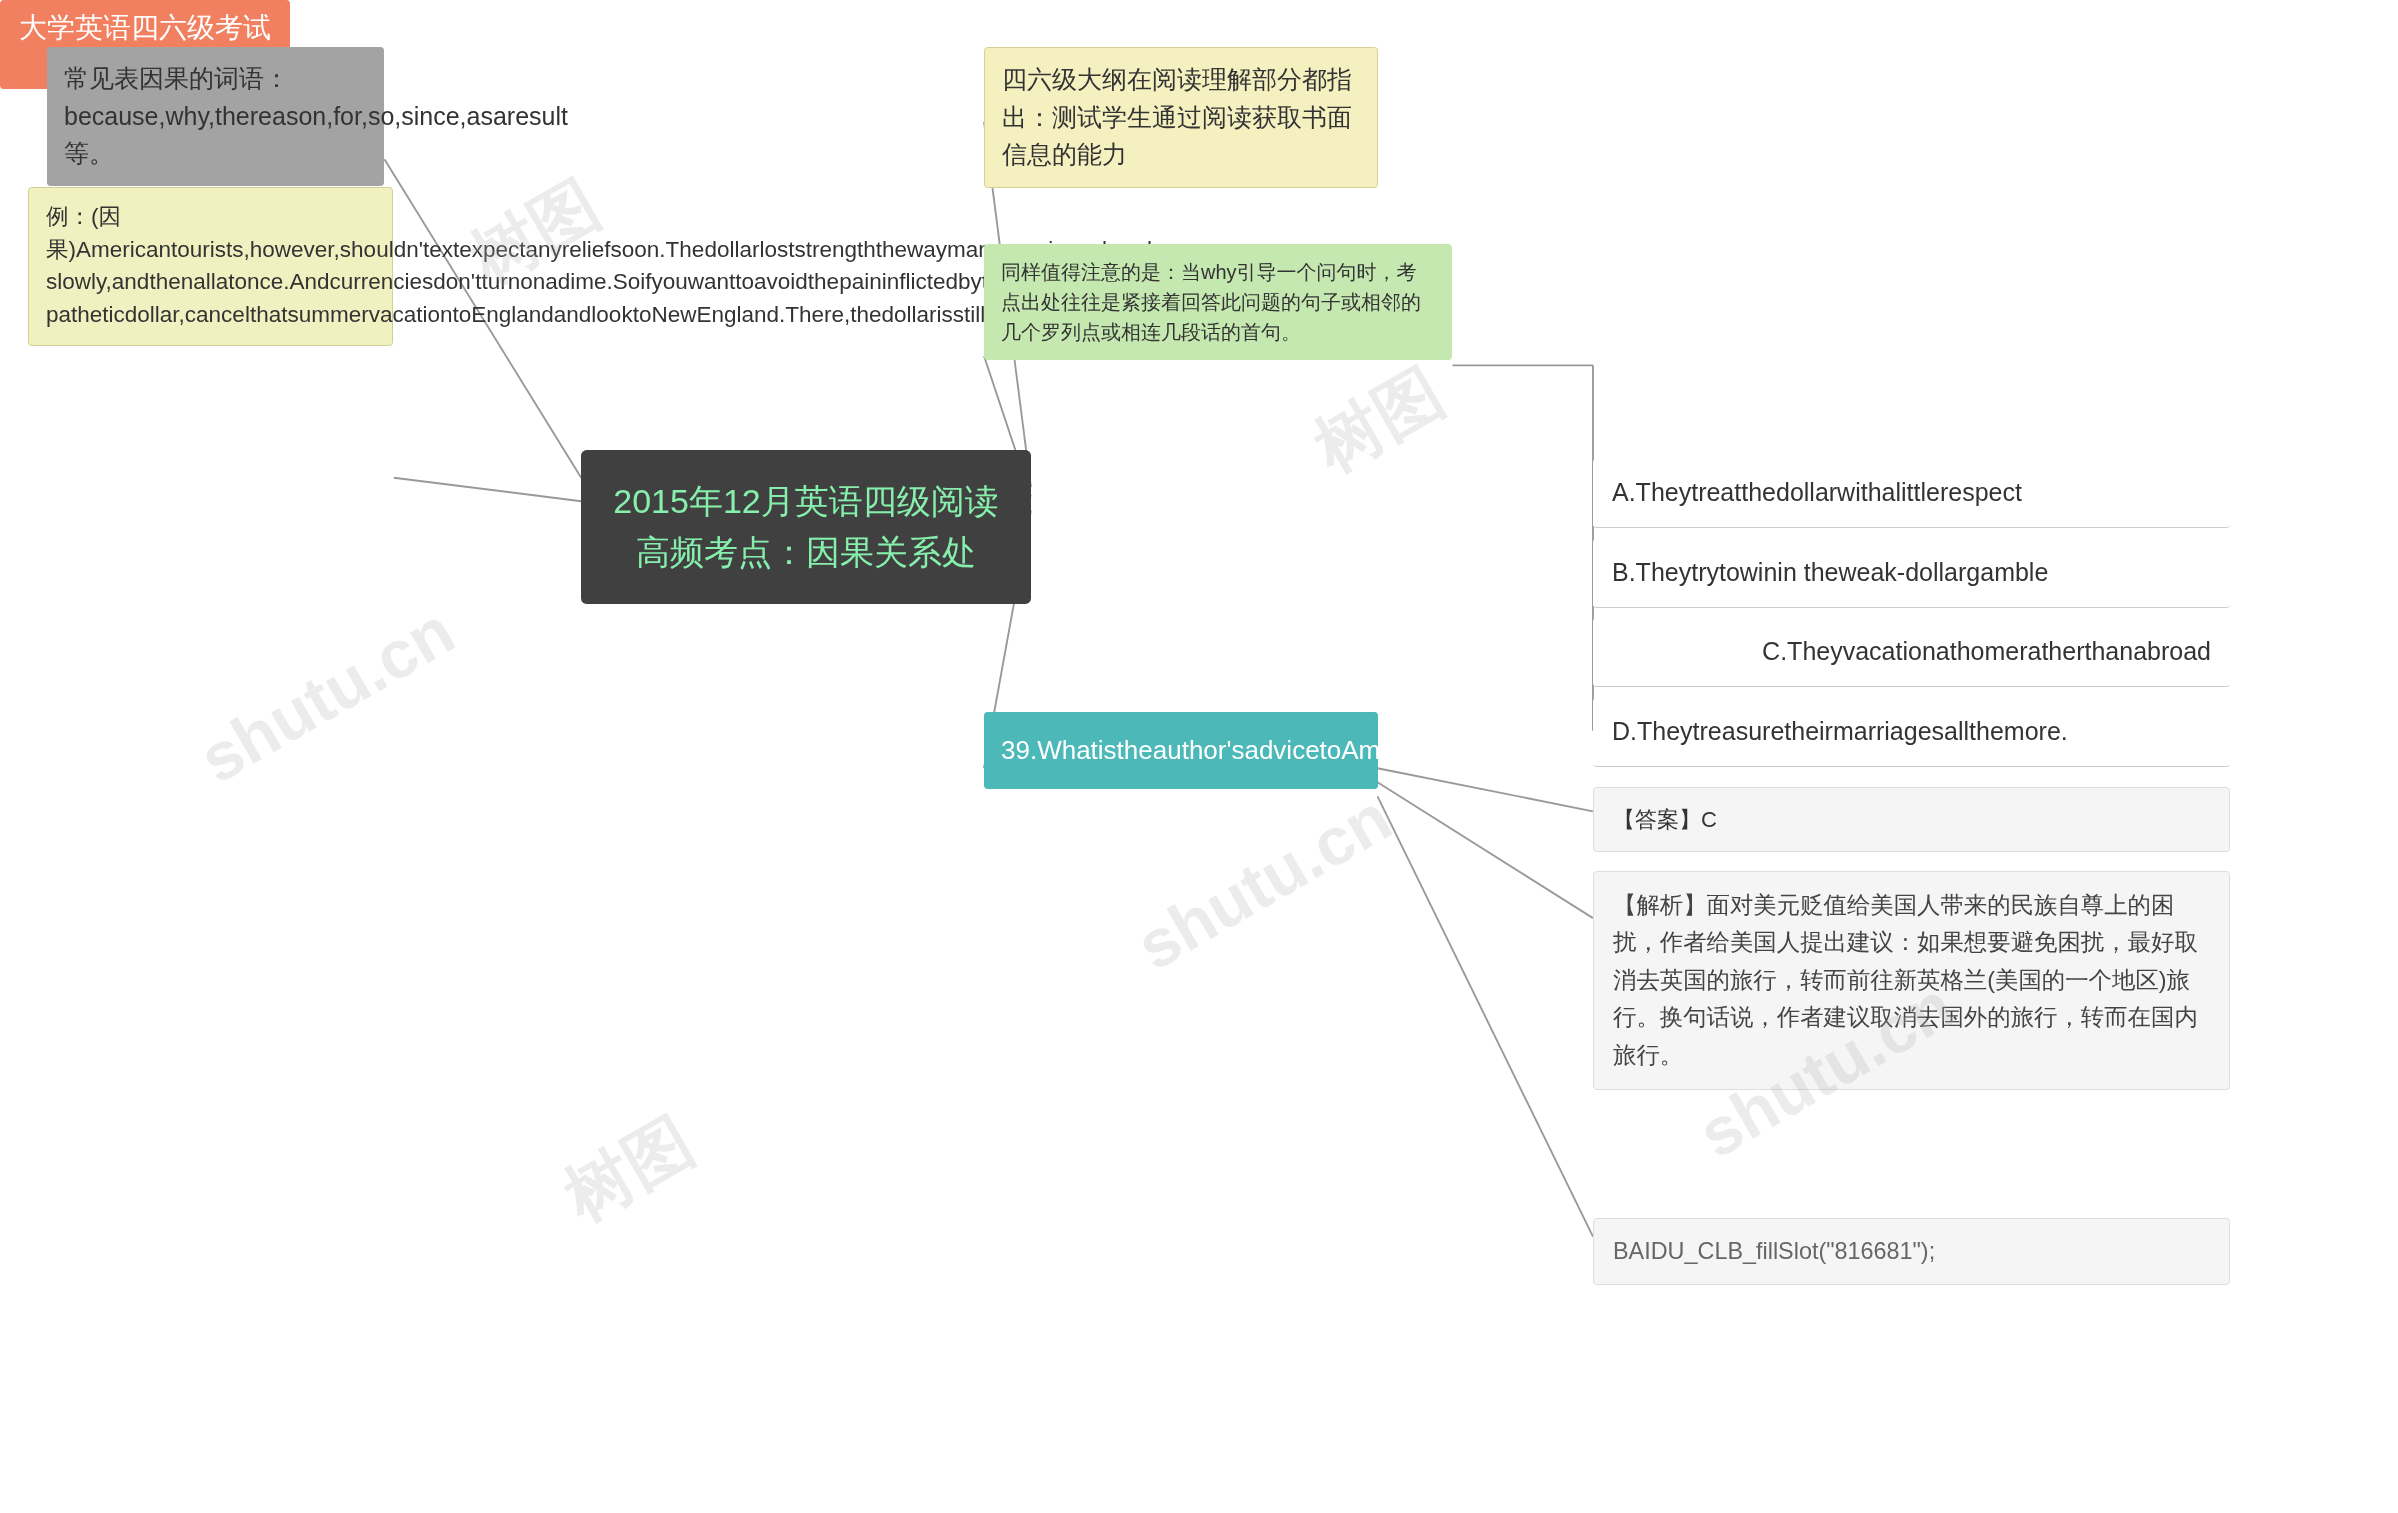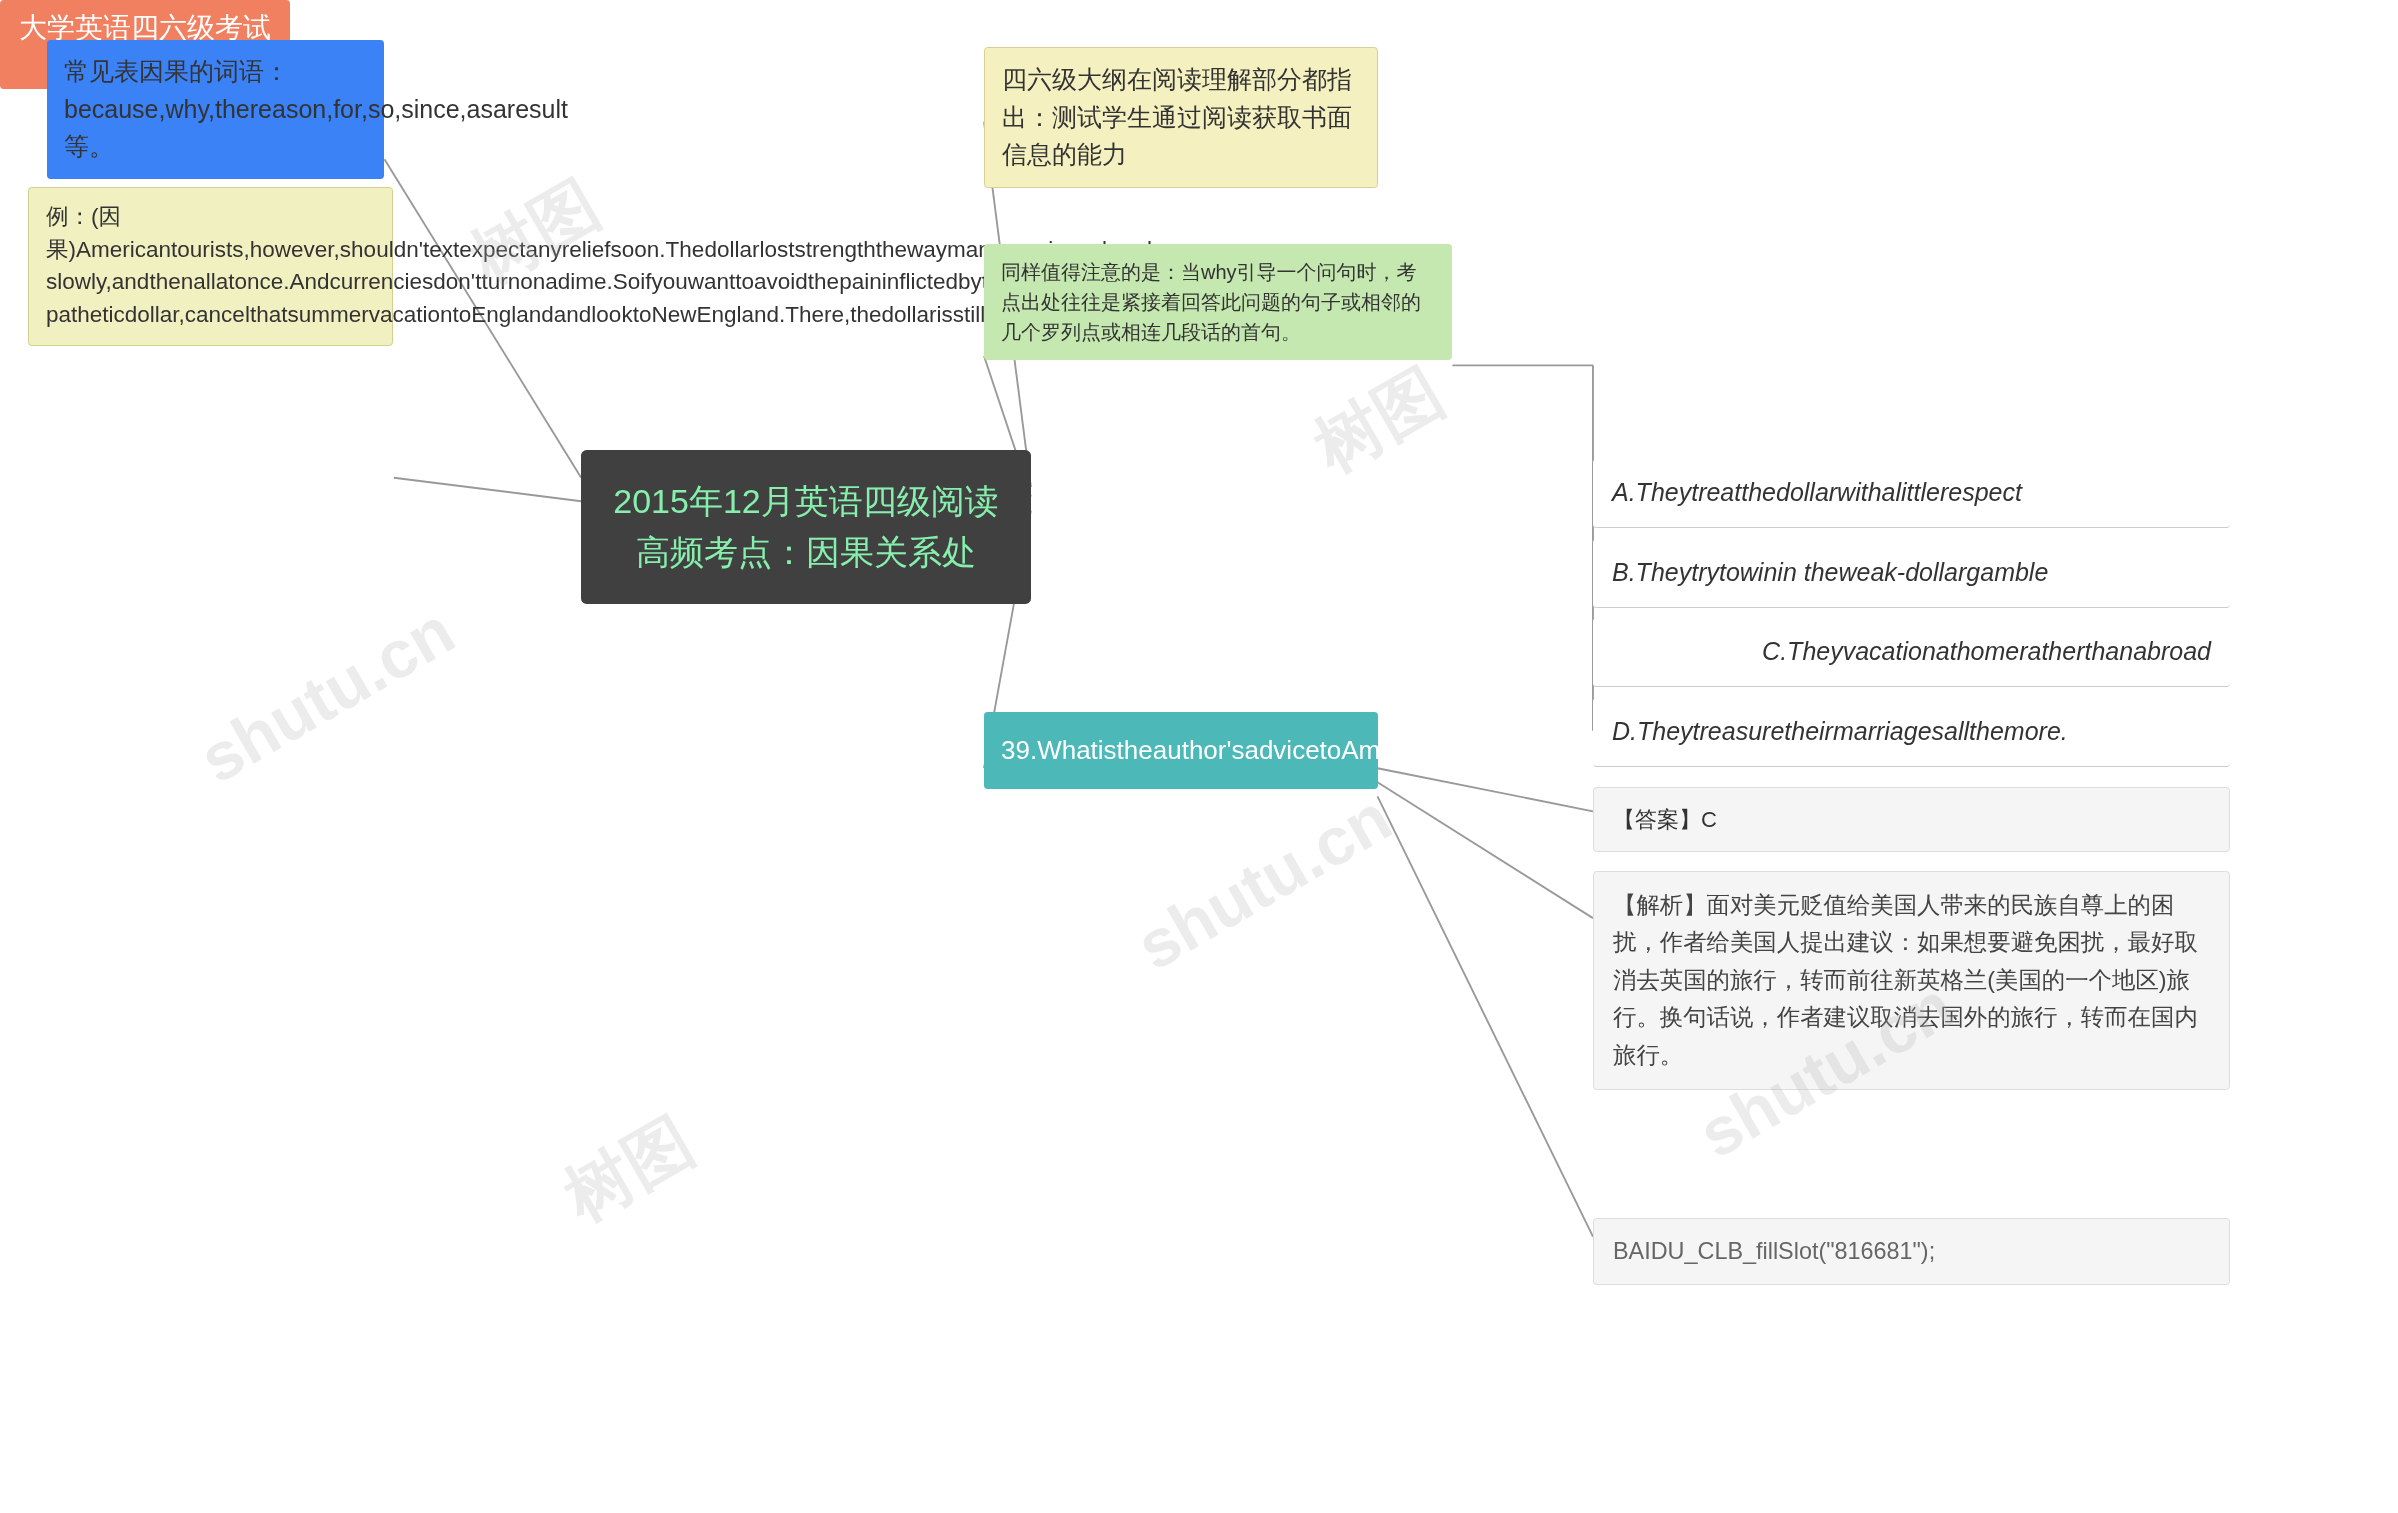--- a/index.html
+++ b/index.html
@@ -34,24 +34,24 @@
     .box {
       position: absolute;
       border-radius: 3.7px;
       padding: 13px 17px;
       font-size: 26px;
       line-height: 1.5;
     }
 
     
     .box-causal-words {
-      top: 40px;
+      top: 47px;
       left: 47px;
       width: 337px;
-      background: #3b82f6;
+      background: #a3a3a3;
       color: #333;
       font-size: 25px;
     }
 
     
     .box-example {
       top: 187px;
       left: 28px;
       width: 365px;
       background: #f0f0c0;
@@ -113,21 +113,20 @@
 
     
     .box-option {
       position: absolute;
       background: #fff;
       border-bottom: 0.9px solid #ccc;
       color: #333;
       font-size: 25px;
       padding: 15px 19px;
       width: 637px;
-      font-style: italic;
     }
     .box-option-A { top: 459px; left: 1593px; }
     .box-option-B { top: 539px; left: 1593px; }
     .box-option-C { top: 618px; left: 1593px; text-align: right; }
     .box-option-D { top: 698px; left: 1593px; }
 
     
     .box-question {
       top: 712px;
       left: 984px;

